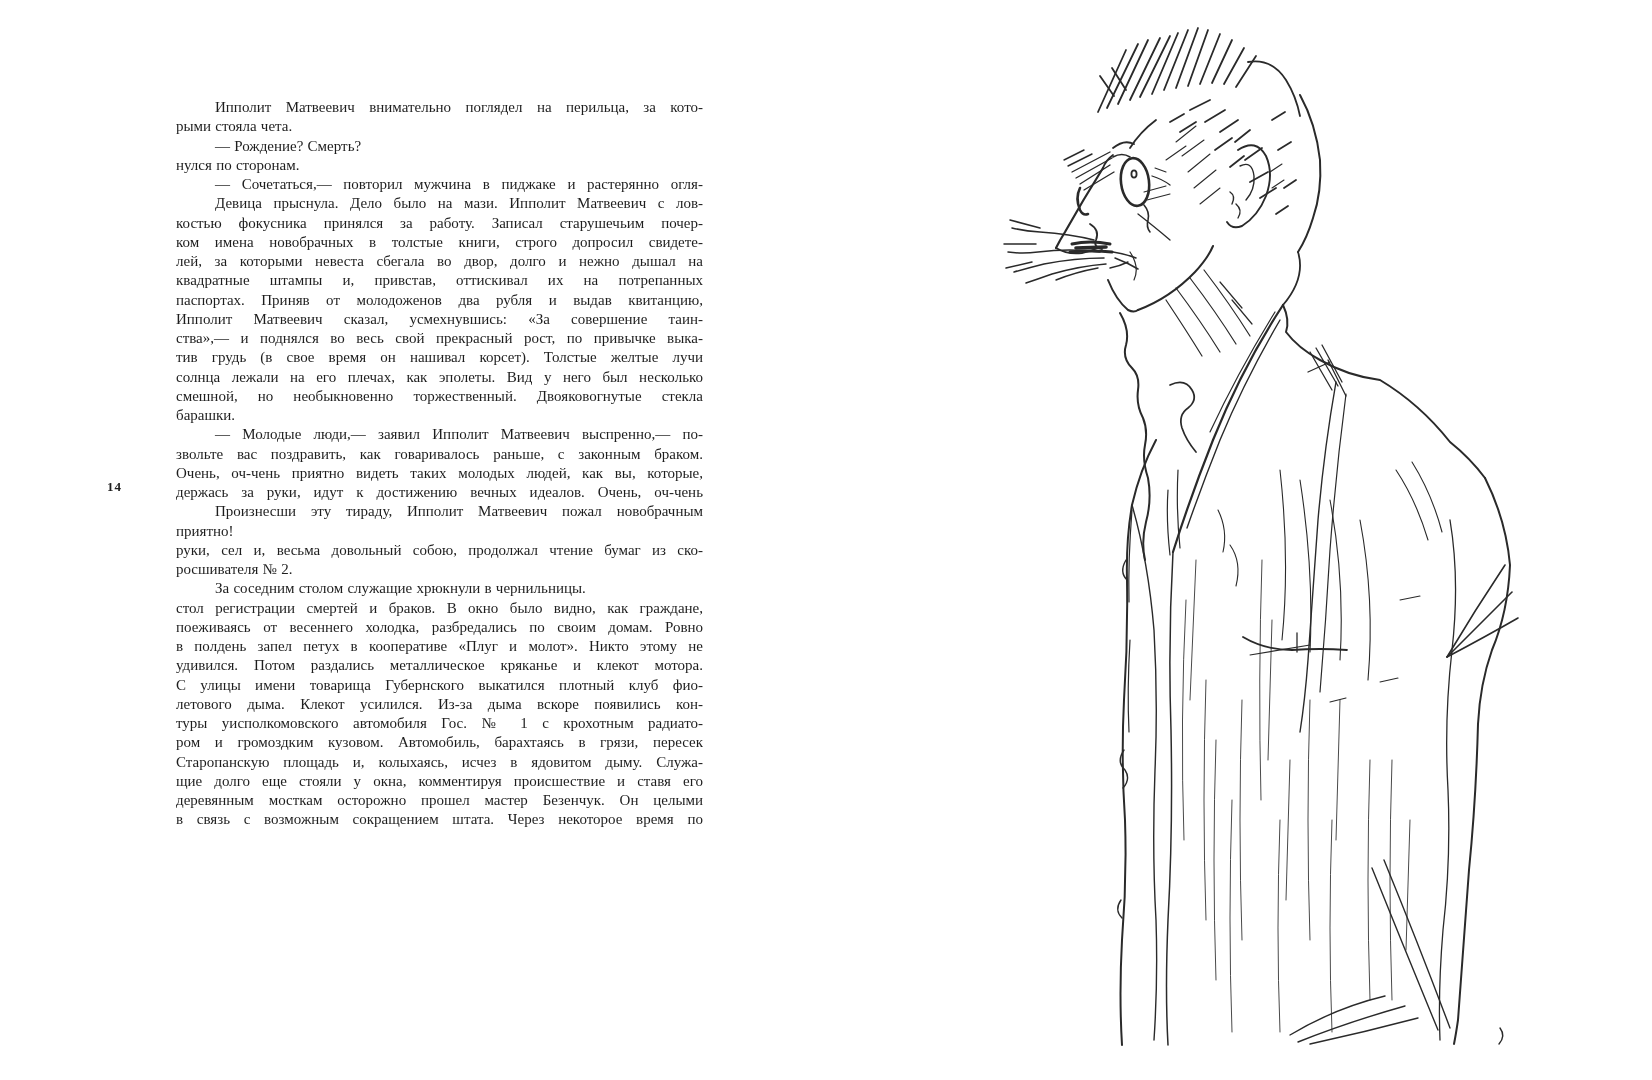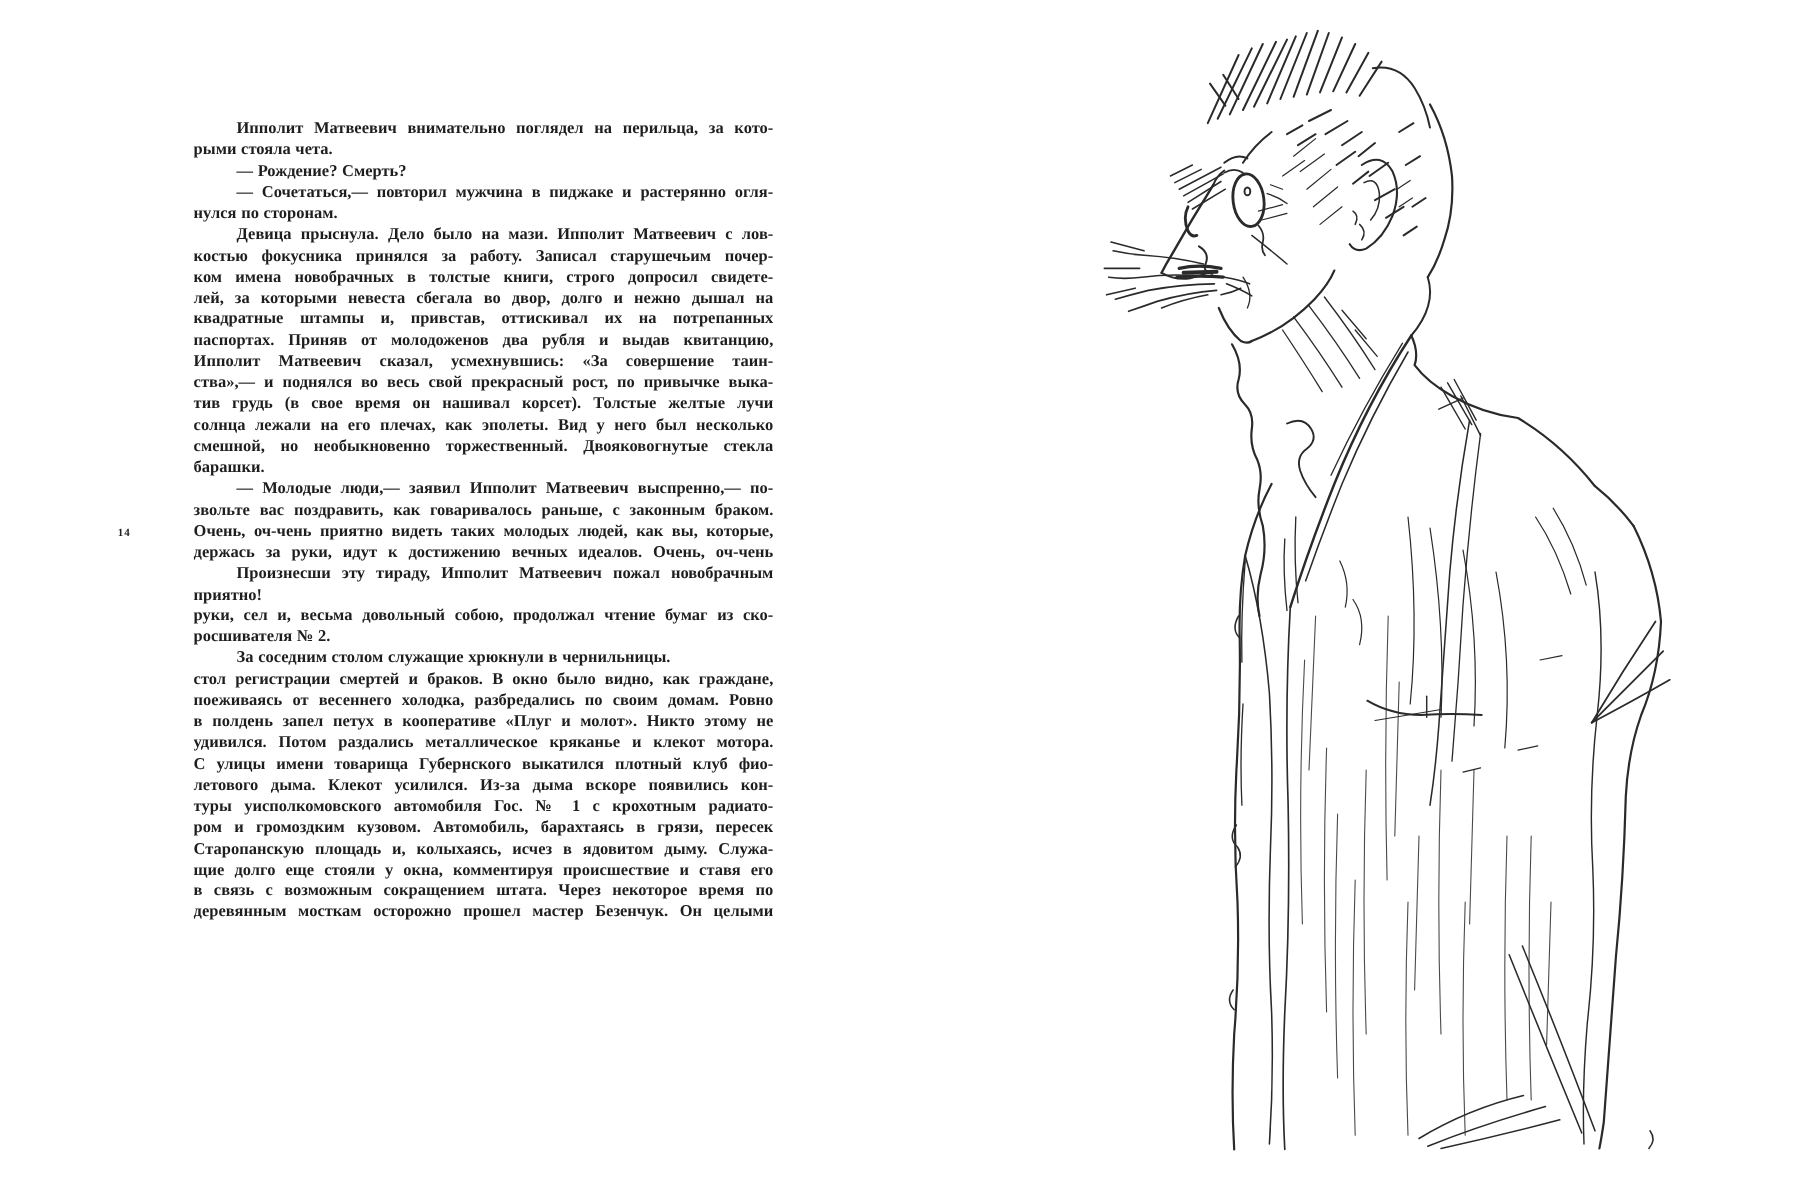--- a/index.html
+++ b/index.html
@@ -6,27 +6,27 @@
   body{
     width:1652px;height:1080px;
     background:#ffffff;
     position:relative;
     overflow:hidden;
     font-family:"Liberation Serif","DejaVu Serif",serif;
   }
   .spread{position:absolute;inset:0;}
   .page-number{
     position:absolute;left:107px;top:479px;
-    font-size:10px;font-weight:bold;color:#1e1e1e;
+    font-size:13px;font-weight:bold;color:#1e1e1e;
     letter-spacing:1px;
   }
   .text-block{
-    position:absolute;left:176px;top:108px;width:527px;
+    position:absolute;left:176px;top:98px;width:527px;
     color:#1e1e1e;
-    font-size:15px;font-weight:bold;
+    font-size:15px;font-weight:normal;
     line-height:19.25px;
   }
   .text-block .line{
     height:19.25px;overflow:hidden;
     text-align:justify;
     text-align-last:justify;
     word-spacing:0.5px;
   }
   .text-block .line.last{text-align-last:left;}
   .text-block .line.indent{text-indent:39px;}
@@ -41,22 +41,22 @@
 <body>
 
 <div class="spread">
 
   <div class="page-number">14</div>
 
   <div class="text-block" id="text-block">
       <div class="line indent">Ипполит Матвеевич внимательно поглядел на перильца, за кото-</div>
       <div class="line last">рыми стояла чета.</div>
       <div class="line indent last">— Рождение? Смерть?</div>
+      <div class="line last">нулся по сторонам.</div>
       <div class="line indent">— Сочетаться,— повторил мужчина в пиджаке и растерянно огля-</div>
-      <div class="line last">нулся по сторонам.</div>
       <div class="line indent">Девица прыснула. Дело было на мази. Ипполит Матвеевич с лов-</div>
       <div class="line">костью фокусника принялся за работу. Записал старушечьим почер-</div>
       <div class="line">ком имена новобрачных в толстые книги, строго допросил свидете-</div>
       <div class="line">лей, за которыми невеста сбегала во двор, долго и нежно дышал на</div>
       <div class="line">квадратные штампы и, привстав, оттискивал их на потрепанных</div>
       <div class="line">паспортах. Приняв от молодоженов два рубля и выдав квитанцию,</div>
       <div class="line">Ипполит Матвеевич сказал, усмехнувшись: «За совершение таин-</div>
       <div class="line">ства»,— и поднялся во весь свой прекрасный рост, по привычке выка-</div>
       <div class="line">тив грудь (в свое время он нашивал корсет). Толстые желтые лучи</div>
       <div class="line">солнца лежали на его плечах, как эполеты. Вид у него был несколько</div>
@@ -74,22 +74,22 @@
       <div class="line">стол регистрации смертей и браков. В окно было видно, как граждане,</div>
       <div class="line">поеживаясь от весеннего холодка, разбредались по своим домам. Ровно</div>
       <div class="line">в полдень запел петух в кооперативе «Плуг и молот». Никто этому не</div>
       <div class="line">удивился. Потом раздались металлическое кряканье и клекот мотора.</div>
       <div class="line">С улицы имени товарища Губернского выкатился плотный клуб фио-</div>
       <div class="line">летового дыма. Клекот усилился. Из-за дыма вскоре появились кон-</div>
       <div class="line">туры уисполкомовского автомобиля Гос. № 1 с крохотным радиато-</div>
       <div class="line">ром и громоздким кузовом. Автомобиль, барахтаясь в грязи, пересек</div>
       <div class="line">Старопанскую площадь и, колыхаясь, исчез в ядовитом дыму. Служа-</div>
       <div class="line">щие долго еще стояли у окна, комментируя происшествие и ставя его</div>
+      <div class="line">деревянным мосткам осторожно прошел мастер Безенчук. Он целыми</div>
       <div class="line">в связь с возможным сокращением штата. Через некоторое время по</div>
-      <div class="line">деревянным мосткам осторожно прошел мастер Безенчук. Он целыми</div>
     </div>
 
   <svg class="illustration" viewBox="0 0 560 1080" xmlns="http://www.w3.org/2000/svg" aria-hidden="true">
 
     <g stroke-width="1.8">
       <path d="M118,112 L146,50"></path>
         <path d="M127,108 L158,44"></path>
         <path d="M138,104 L168,40"></path>
       <path d="M150,100 L180,38"></path>
         <path d="M160,97 L190,36"></path>

